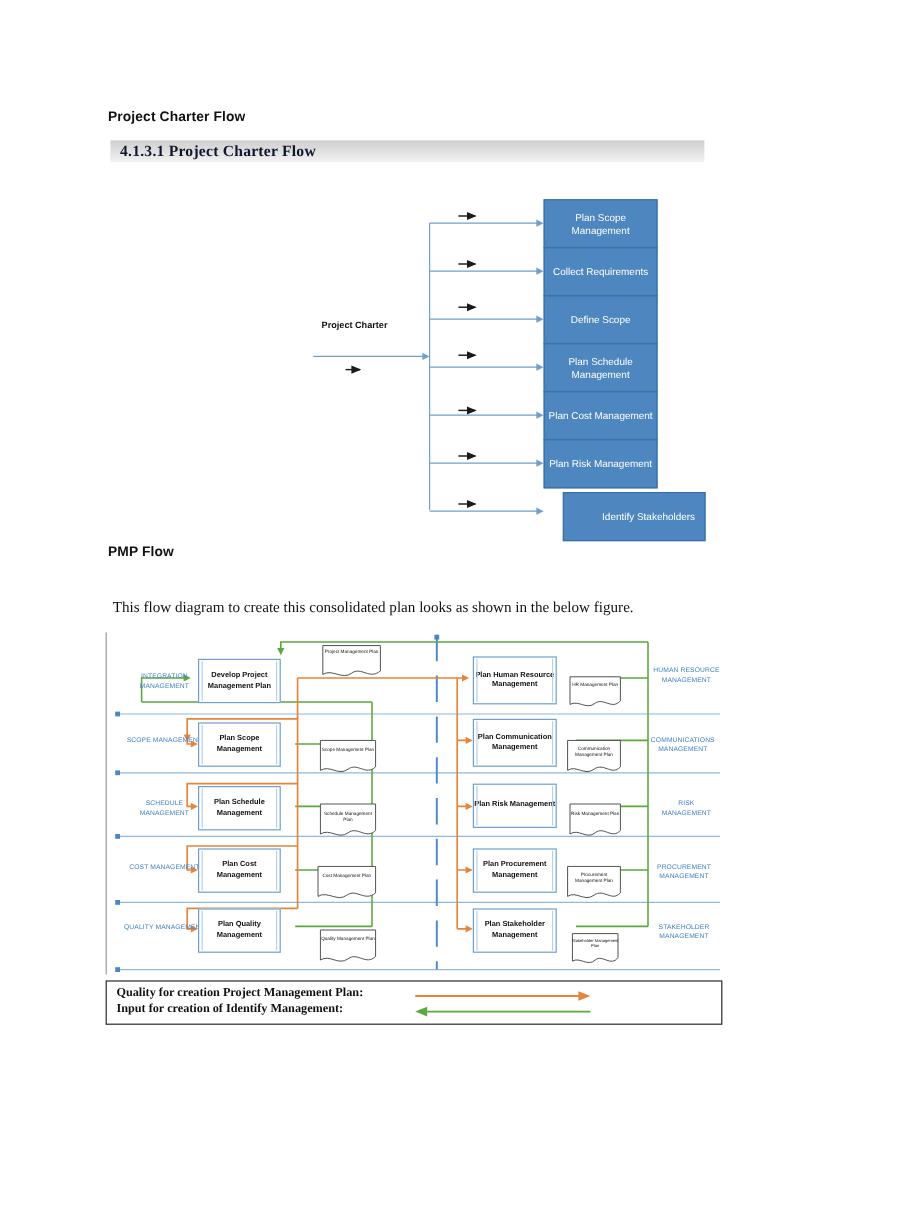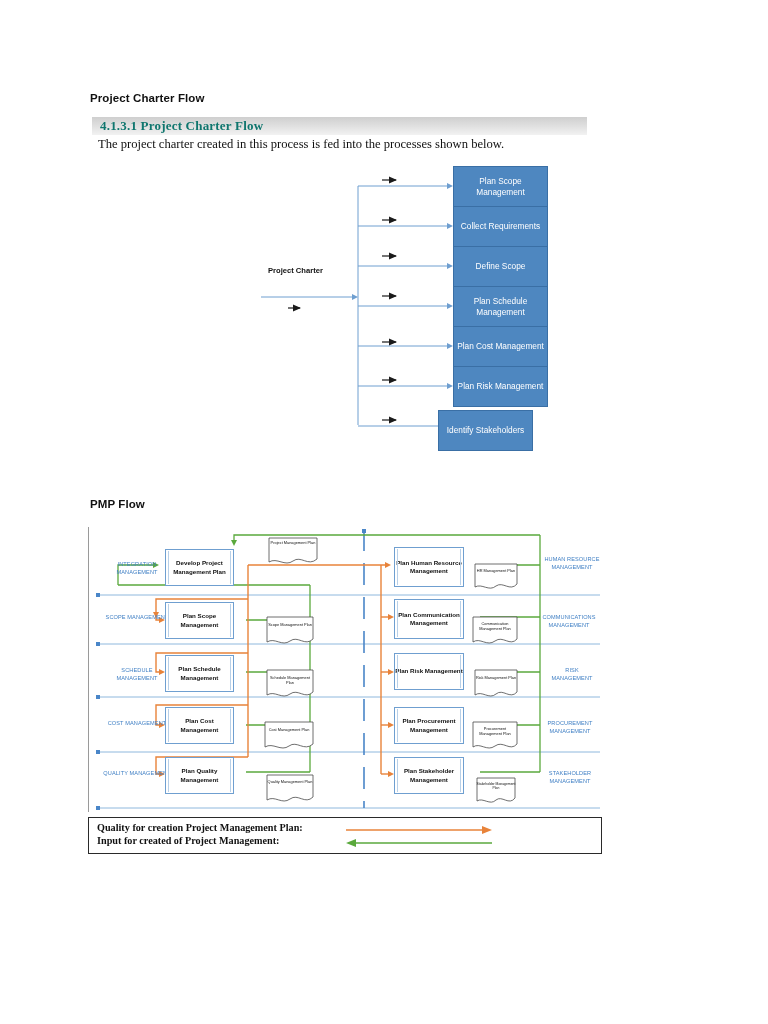--- a/index.html
+++ b/index.html
@@ -7,21 +7,21 @@
 
   .page{position:absolute;left:0;top:0;width:768px;height:865px;}
 
   
   .sec-title{position:absolute;font-family:"Liberation Sans",sans-serif;font-weight:bold;font-size:11.5px;color:#111;letter-spacing:0.1px;}
 
   
   .banner{position:absolute;left:92px;top:117px;width:495px;height:18px;
           background:linear-gradient(to bottom,#cfcfcf 0%,#dedede 45%,#f2f2f2 100%);}
   .banner-txt{position:absolute;left:100px;top:118px;font-family:"Liberation Serif",serif;
-              font-weight:bold;font-size:13px;color:#0f766e;letter-spacing:0.2px;}
+              font-weight:bold;font-size:13px;color:#0f172a;letter-spacing:0.2px;}
 
   .body-txt{position:absolute;font-family:"Liberation Serif",serif;font-size:12.6px;color:#111;}
 
   
   .d1{position:absolute;left:0;top:0;width:768px;height:1024px;pointer-events:none;}
   .pbox{position:absolute;background:#4e87c0;border:1px solid #3a6fa5;
         display:flex;align-items:center;justify-content:center;text-align:center;
         color:#ffffff;font-size:8.3px;line-height:11px;font-family:"Liberation Sans",sans-serif;}
   .pbox.dev{background:#4e87c0;font-size:8.3px;}
   .arrow-lbl{position:absolute;font-size:7.6px;font-weight:bold;color:#111;line-height:10px;text-align:left;}
@@ -46,21 +46,20 @@
 </head>
 <body>
 
 <div class="page">
 
   <div class="sec-title" style="left:90px;top:92px;">Project Charter Flow</div>
 
   <div class="banner"></div>
   <div class="banner-txt">4.1.3.1 Project Charter Flow</div>
 
-  <div class="body-txt" style="left:98px;top:137px;">The project charter created in this process is fed into the processes shown below.</div>
 
   <svg class="d1">
     <defs>
       <marker id="bluearr" markerWidth="6" markerHeight="6" refX="5" refY="3" orient="auto">
         <path d="M0,0 L6,3 L0,6 z" fill="#6f9fd0"></path>
       </marker>
       <marker id="blackarr" markerWidth="7" markerHeight="7" refX="6" refY="3.5" orient="auto">
         <path d="M0,0.6 L7,3.5 L0,6.4 z" fill="#1a1a1a"></path>
       </marker>
       <marker id="orngarr" markerWidth="6" markerHeight="6" refX="5" refY="3" orient="auto">
@@ -103,24 +102,25 @@
 
 
   <div class="arrow-lbl" style="left:268px;top:266px;width:70px;">Project Charter</div>
 
   <div class="pbox" style="left:453px;top:166px;width:93px;height:39px;">Plan Scope Management</div>
   <div class="pbox" style="left:453px;top:246px;width:93px;height:39px;">Define Scope</div>
   <div class="pbox" style="left:453px;top:206px;width:93px;height:39px;">Collect Requirements</div>
   <div class="pbox" style="left:453px;top:286px;width:93px;height:39px;">Plan Schedule Management</div>
   <div class="pbox" style="left:453px;top:326px;width:93px;height:39px;">Plan Cost Management</div>
   <div class="pbox" style="left:453px;top:366px;width:93px;height:39px;">Plan Risk Management</div>
-  <div class="pbox" style="left:438px;top:410px;width:93px;height:39px;">Identify Stakeholders</div>
-
-  <div class="sec-title" style="left:90px;top:498px;">PMP Flow</div>
-
+  <div class="pbox" style="left:469px;top:410px;width:93px;height:39px;padding-left:24px;">Identify Stakeholders</div>
+
+  <div class="sec-title" style="left:90px;top:454px;">PMP Flow</div>
+
+  <div class="body-txt" style="left:94px;top:499px;">This flow diagram to create this consolidated plan looks as shown in the below figure.</div>
 
   <div class="pmp">
     <div class="pmp-border"></div>
 
     <svg width="512" height="285" style="position:absolute;left:0;top:0;">
 
       <line x1="10" y1="68" x2="512" y2="68" stroke="#8fb8dd" stroke-width="1"></line>
       <rect x="8" y="66" width="4" height="4" fill="#4a86c8"></rect>
       <line x1="10" y1="117" x2="512" y2="117" stroke="#8fb8dd" stroke-width="1"></line>
       <rect x="8" y="115" width="4" height="4" fill="#4a86c8"></rect>
@@ -271,21 +271,21 @@
     <div class="doc" style="left:388px;top:250px;">
       <svg width="40" height="30" viewBox="0 0 40 30">
         <path d="M1,1 H39 V21 C33,29 26,18 20,23 C14,29 7,20 1,24 Z" fill="#fff" stroke="#4a4a4a" stroke-width="0.8"></path>
       </svg>
     </div>
     <div class="doclbl" style="left:388px;top:255px;width:40px;font-size:3.4px;line-height:4.4px;">Stakeholder Management Plan</div>
   </div>
 
   <div class="legend">
     <div class="legend-row" style="left:8px;top:4px;">Quality for creation Project Management Plan:</div>
-    <div class="legend-row" style="left:8px;top:17px;">Input for created of Project Management:</div>
+    <div class="legend-row" style="left:8px;top:17px;">Input for creation of Identify Management:</div>
     <svg width="250" height="30" style="position:absolute;left:255px;top:2px;">
       <line x1="2" y1="10" x2="140" y2="10" stroke="#e8833a" stroke-width="1.6"></line>
       <path d="M138,6 L148,10 L138,14 z" fill="#e8833a"></path>
       <line x1="12" y1="23" x2="148" y2="23" stroke="#5aa93c" stroke-width="1.3"></line>
       <path d="M12,19 L2,23 L12,27 z" fill="#5aa93c"></path>
     </svg>
   </div>
 
 </div>
 

